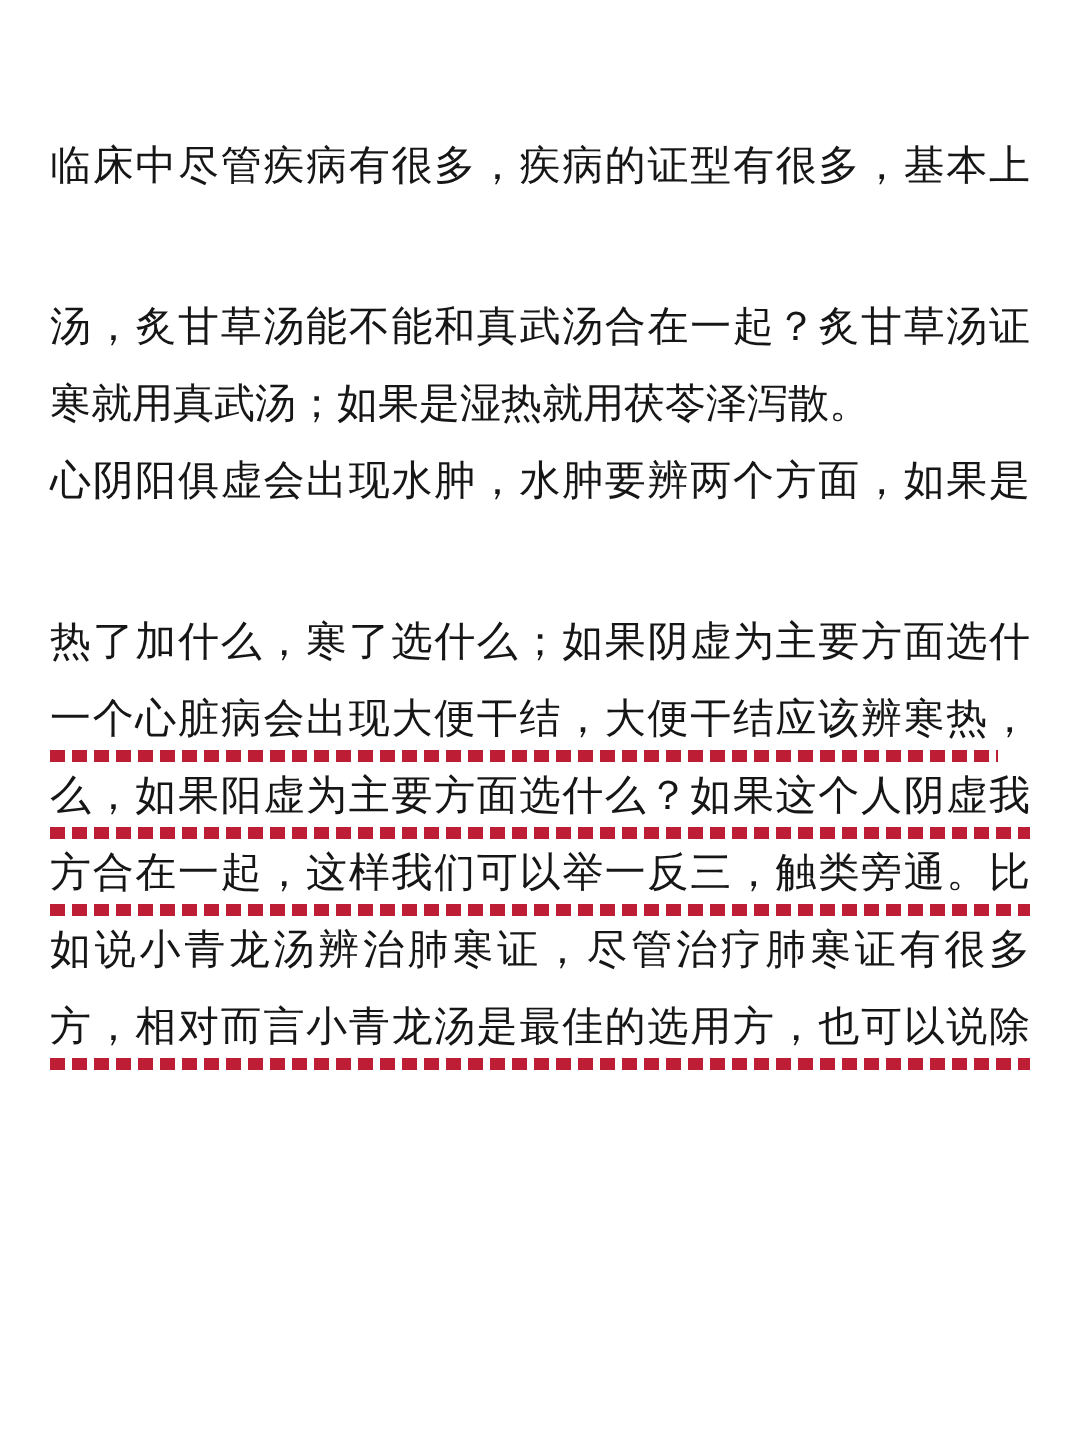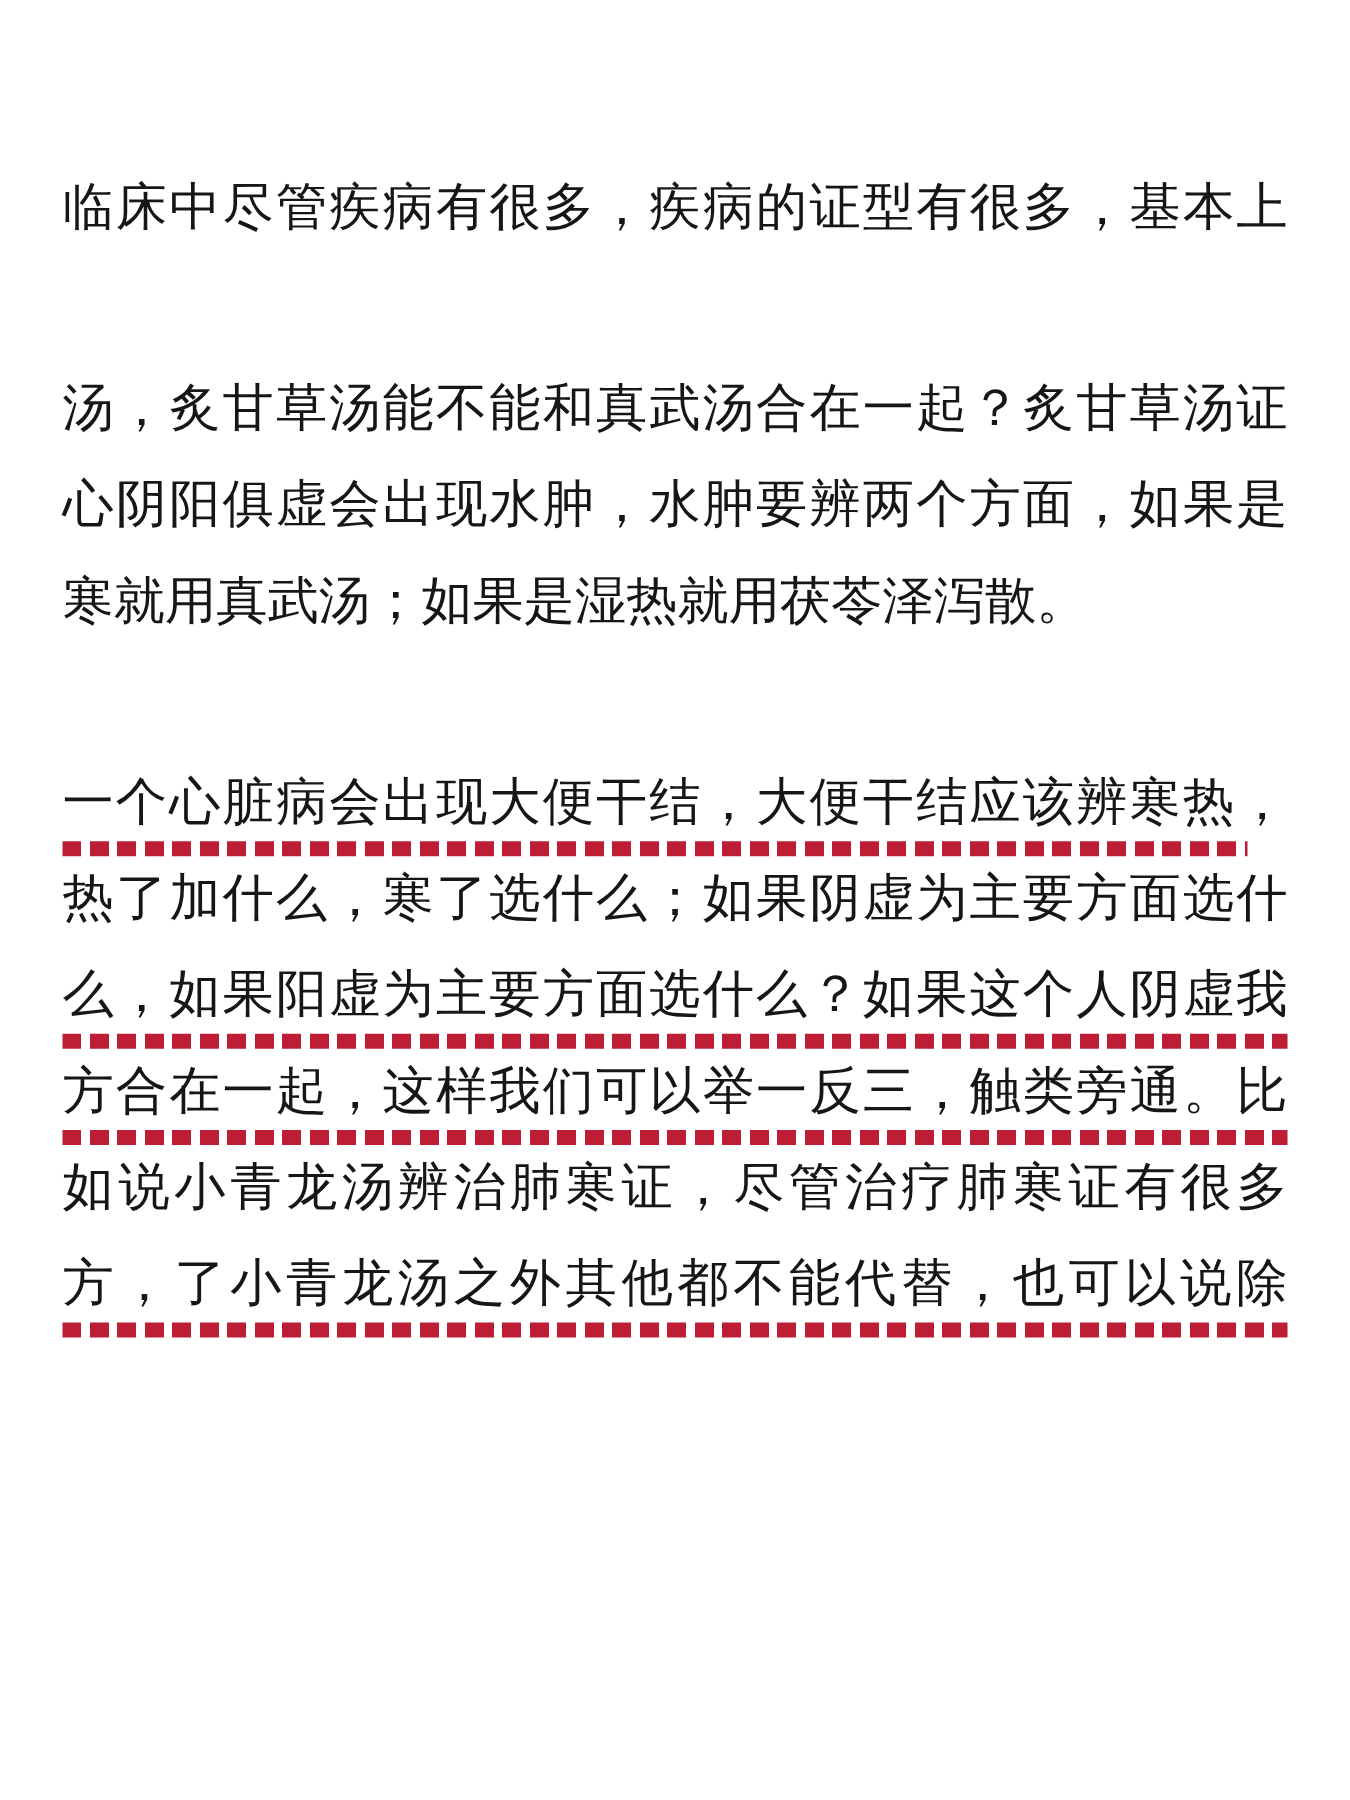--- a/index.html
+++ b/index.html
@@ -54,46 +54,46 @@
   <section class="para">
     <div class="line just">
       <span>临床中尽管疾病有很多，疾病的证型有很多，基本上</span>
     </div>
   </section>
 
   <section class="para">
     <div class="line just">
       <span>汤，炙甘草汤能不能和真武汤合在一起？炙甘草汤证</span>
     </div>
+    <div class="line">
+      <span>寒就用真武汤；如果是湿热就用茯苓泽泻散。</span>
+    </div>
     <div class="line just">
       <span>心阴阳俱虚会出现水肿，水肿要辨两个方面，如果是</span>
-    </div>
-    <div class="line">
-      <span>寒就用真武汤；如果是湿热就用茯苓泽泻散。</span>
     </div>
   </section>
 
   <section class="para">
     <div class="line just">
+      <span>热了加什么，寒了选什么；如果阴虚为主要方面选什</span>
+    </div>
+    <div class="line just">
       <span>一个心脏病会出现大便干结，大便干结应该辨寒热，</span>
       <i class="dash dash-short"></i>
-    </div>
-    <div class="line just">
-      <span>热了加什么，寒了选什么；如果阴虚为主要方面选什</span>
     </div>
     <div class="line just">
       <span>么，如果阳虚为主要方面选什么？如果这个人阴虚我</span>
       <i class="dash"></i>
     </div>
     <div class="line just">
       <span>方合在一起，这样我们可以举一反三，触类旁通。比</span>
       <i class="dash"></i>
     </div>
     <div class="line just">
       <span>如说小青龙汤辨治肺寒证，尽管治疗肺寒证有很多</span>
     </div>
     <div class="line just">
-      <span>方，了小青龙汤之外其他都不能代替，也可以说除</span>
+      <span>方，相对而言小青龙汤是最佳的选用方，也可以说除</span>
       <i class="dash"></i>
     </div>
   </section>
 
 </main>
 
 </body></html>

